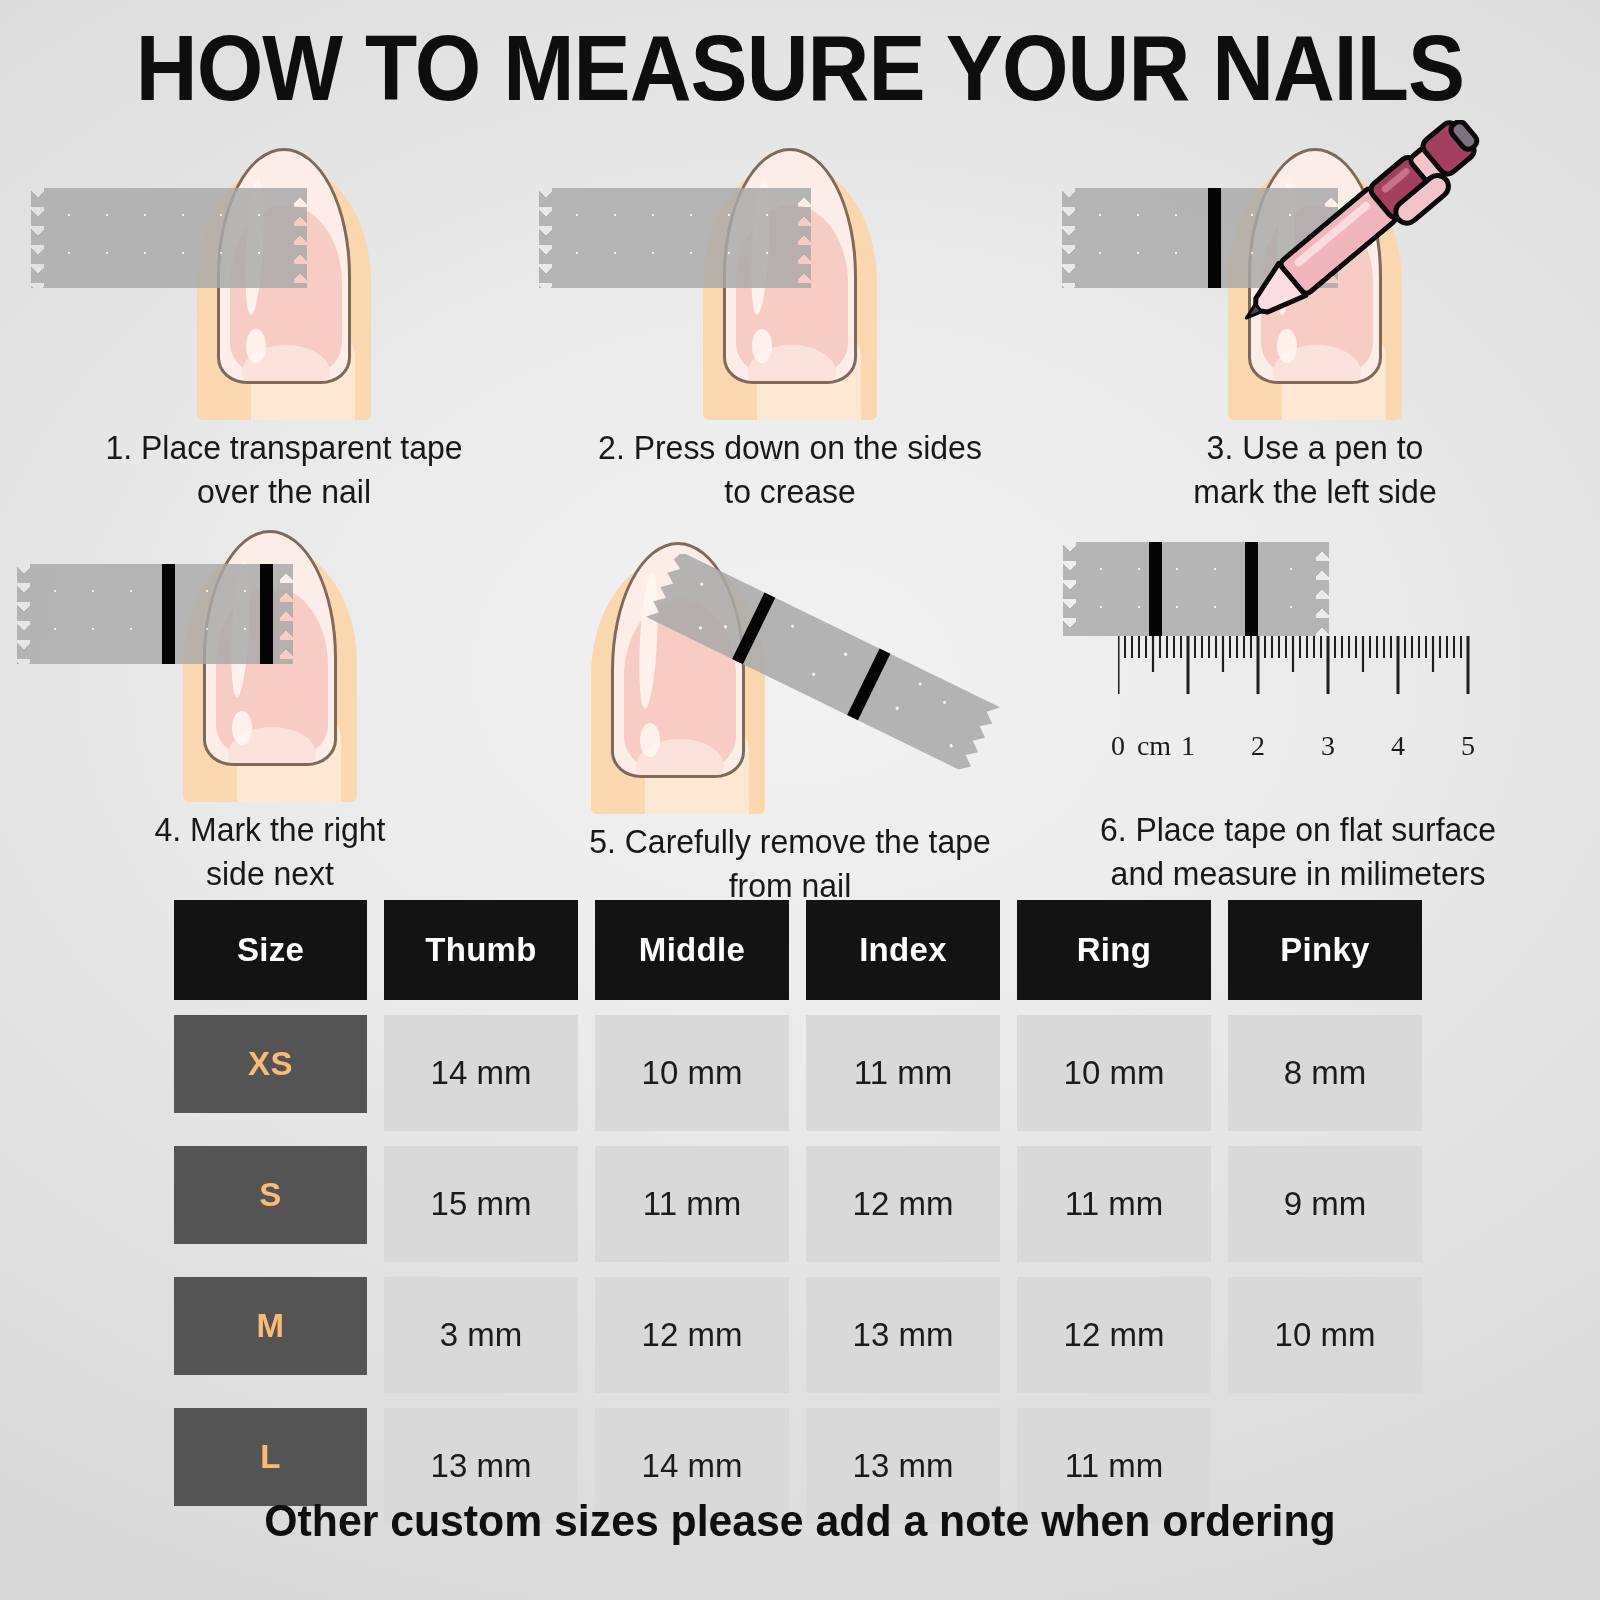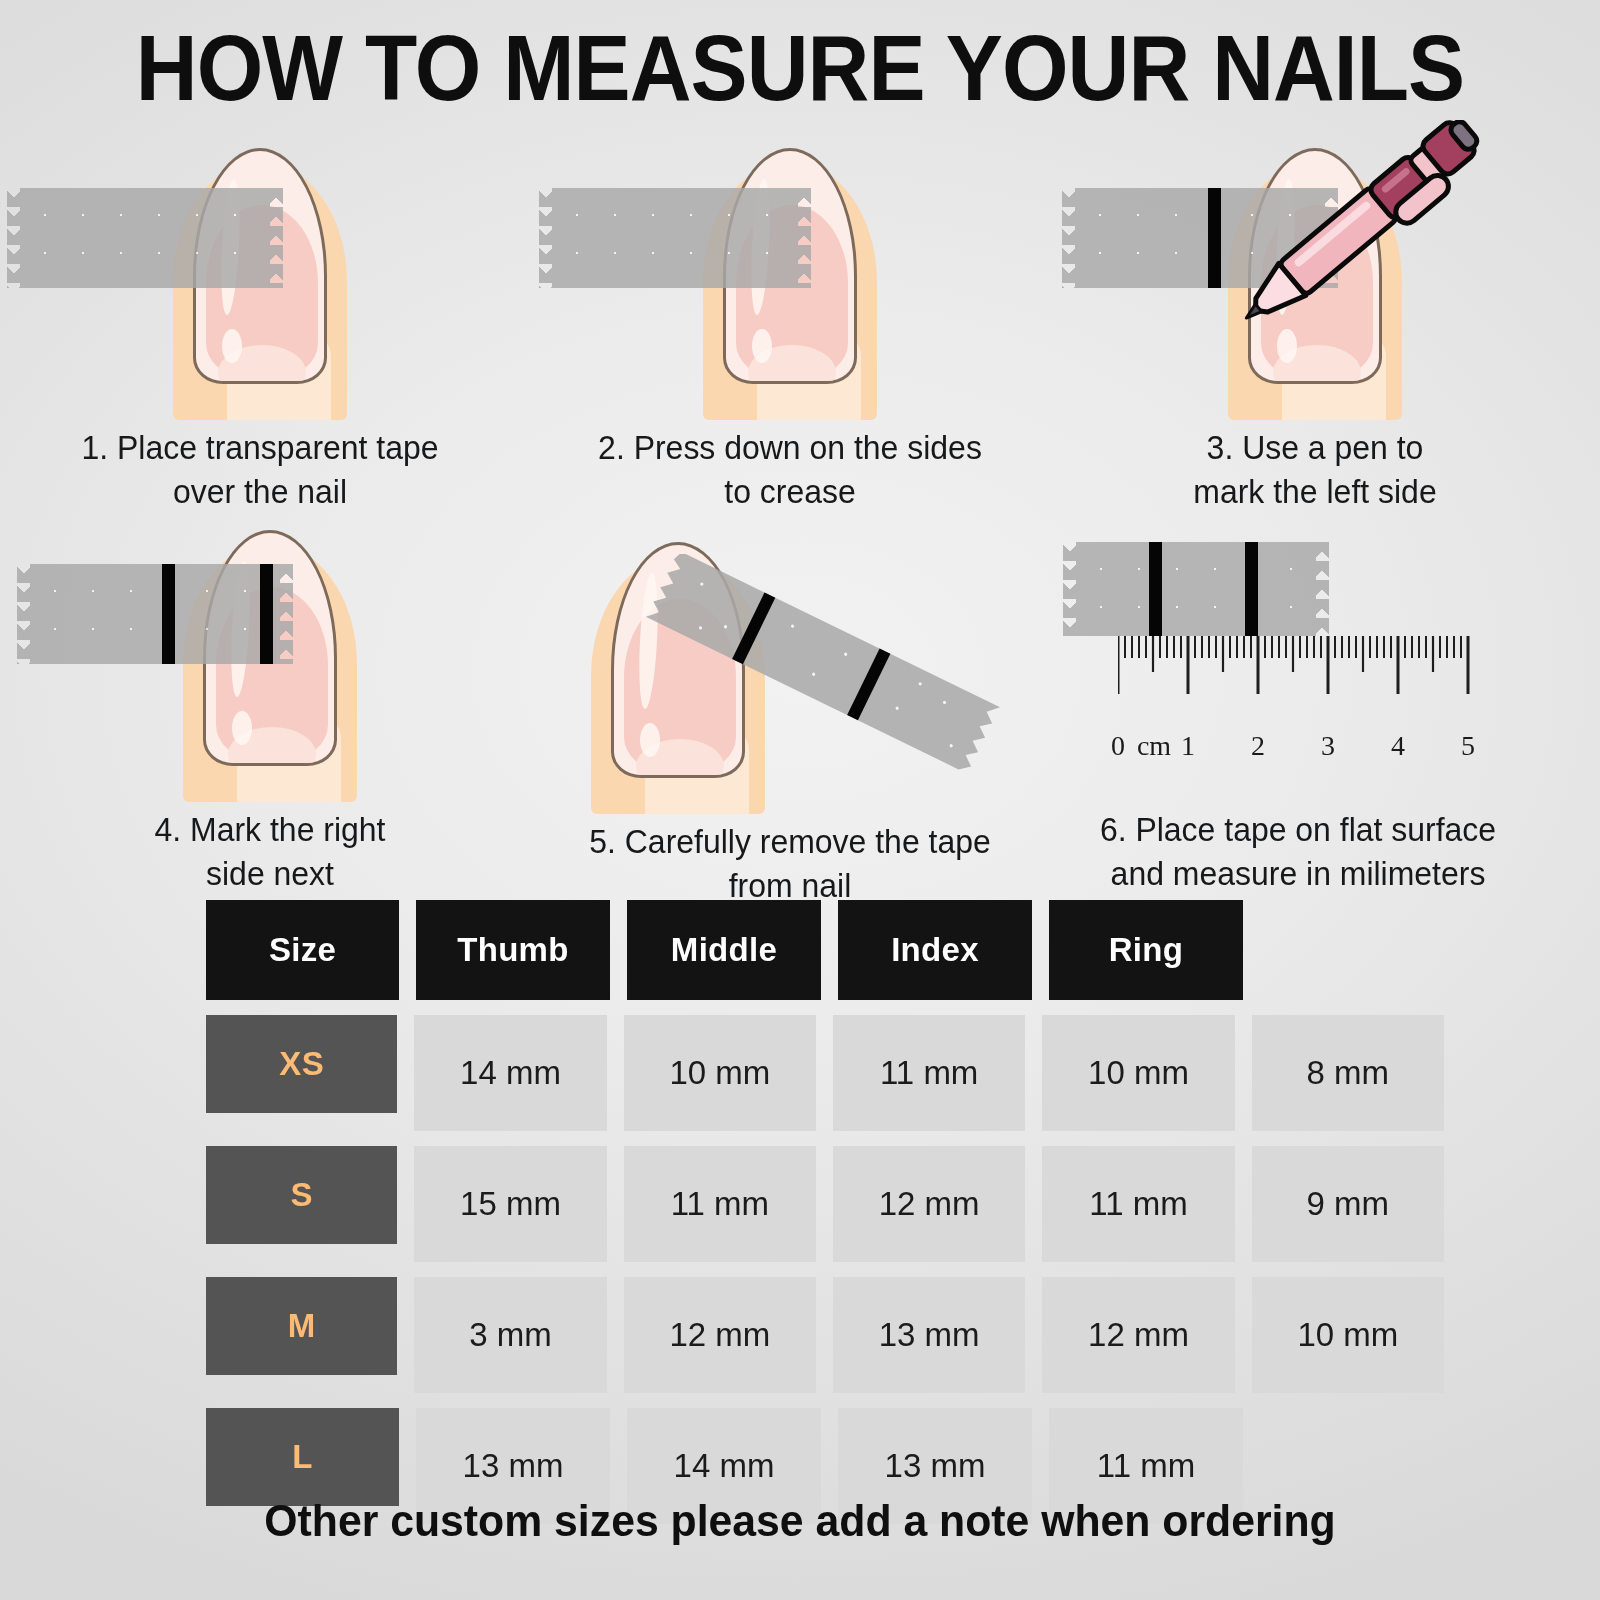--- a/index.html
+++ b/index.html
@@ -116,21 +116,21 @@
   
   .ruler-wrap{position:absolute;}
   .rl-num{
     position:absolute;top:94px;
     font-family:"Liberation Serif", serif;
     font-size:28px;color:#1A1A1A;transform:translateX(-50%);
   }
 
   
   .table{position:absolute;left:174px;top:900px;width:1270px;}
-  .trow{display:flex;gap:17px;margin-bottom:15px;margin-left:32px;}
+  .trow{display:flex;gap:17px;margin-bottom:15px;}
   .cell{
     display:flex;align-items:center;justify-content:center;
     box-sizing:border-box;
     font-size:33px;
   }
   .hcell{
     background:#131313;color:#FFFFFF;font-weight:700;
     height:100px;letter-spacing:.3px;
   }
   .sizecell{
@@ -154,21 +154,21 @@
 </style>
 </head>
 <body>
 
 <div class="sheet">
 
   <div class="title">HOW TO MEASURE YOUR NAILS</div>
 
   <div class="steps">
 
-    <div class="step" style="left:0;top:0;">
+    <div class="step" style="left:24px;top:0;">
       <div class="art">
         <div class="finger">
           <div class="skin">
               <div class="skin-hl"></div>
             </div>
           <div class="plate">
             <div class="bed"></div>
             <div class="lunula"></div>
             <div class="gloss"></div>
             <div class="gloss2"></div>
@@ -406,20 +406,21 @@
   </div>
 
   <div class="table">
 
     <div class="trow">
       <div class="cell hcell c-size">Size</div>
       <div class="cell hcell c-col">Thumb</div>
       <div class="cell hcell c-col">Middle</div>
       <div class="cell hcell c-col">Index</div>
       <div class="cell hcell c-col">Ring</div>
+      <div class="cell hcell c-col">Pinky</div>
     </div>
 
     <div class="trow">
       <div class="cell sizecell c-size">XS</div>
       <div class="cell valcell c-col">14 mm</div>
       <div class="cell valcell c-col">10 mm</div>
       <div class="cell valcell c-col">11 mm</div>
       <div class="cell valcell c-col">10 mm</div>
       <div class="cell valcell c-col">8 mm</div>
     </div>

